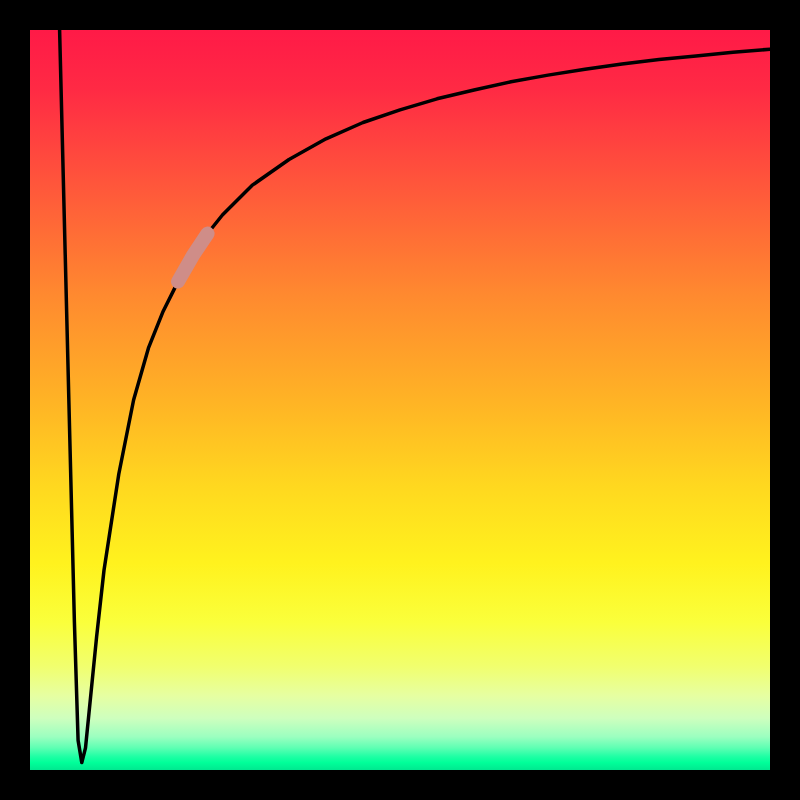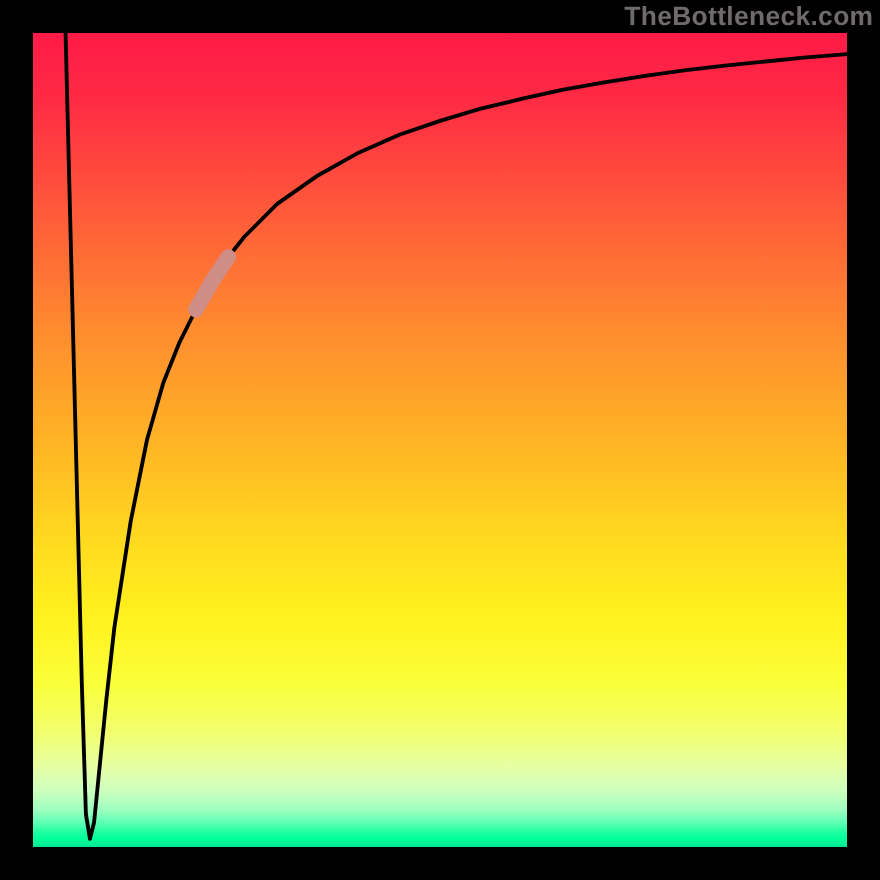--- a/index.html
+++ b/index.html
@@ -68,21 +68,20 @@
     width: 740px;
     height: 740px;
     overflow: visible;
   }
 </style>
 </head>
 <body>
 
 <div class="frame">
 
-  <div class="watermark">TheBottleneck.com</div>
 
   <div class="plot">
     <div class="grad-bg"></div>
 
     <svg class="curve" viewBox="0 0 740 740" preserveAspectRatio="none">
 
       <path id="curve-path" fill="none" stroke="#000" stroke-width="3.5" stroke-linejoin="round" stroke-linecap="round" d="M29.60 0.00 L37.00 296.00 L44.40 592.00 L48.10 710.40 L51.80 732.60 L55.50 717.80 L59.20 680.80 L66.60 606.80 L74.00 540.20 L88.80 444.00 L103.60 370.00 L118.40 318.20 L133.20 281.20 L148.00 251.60 L162.80 225.70 L177.60 203.50 L192.40 185.00 L222.00 155.40 L259.00 129.50 L296.00 108.78 L333.00 92.50 L370.00 79.92 L407.00 68.82 L444.00 59.94 L481.00 51.80 L518.00 45.14 L555.00 39.22 L592.00 34.04 L629.00 29.60 L666.00 25.90 L703.00 22.20 L740.00 19.24"></path>
 
       <path id="highlight-path" fill="none" stroke="#cf8d88" stroke-width="14" stroke-linecap="round" d="M148.00 251.60 L162.80 225.70 L177.60 203.50"></path>
     </svg>

